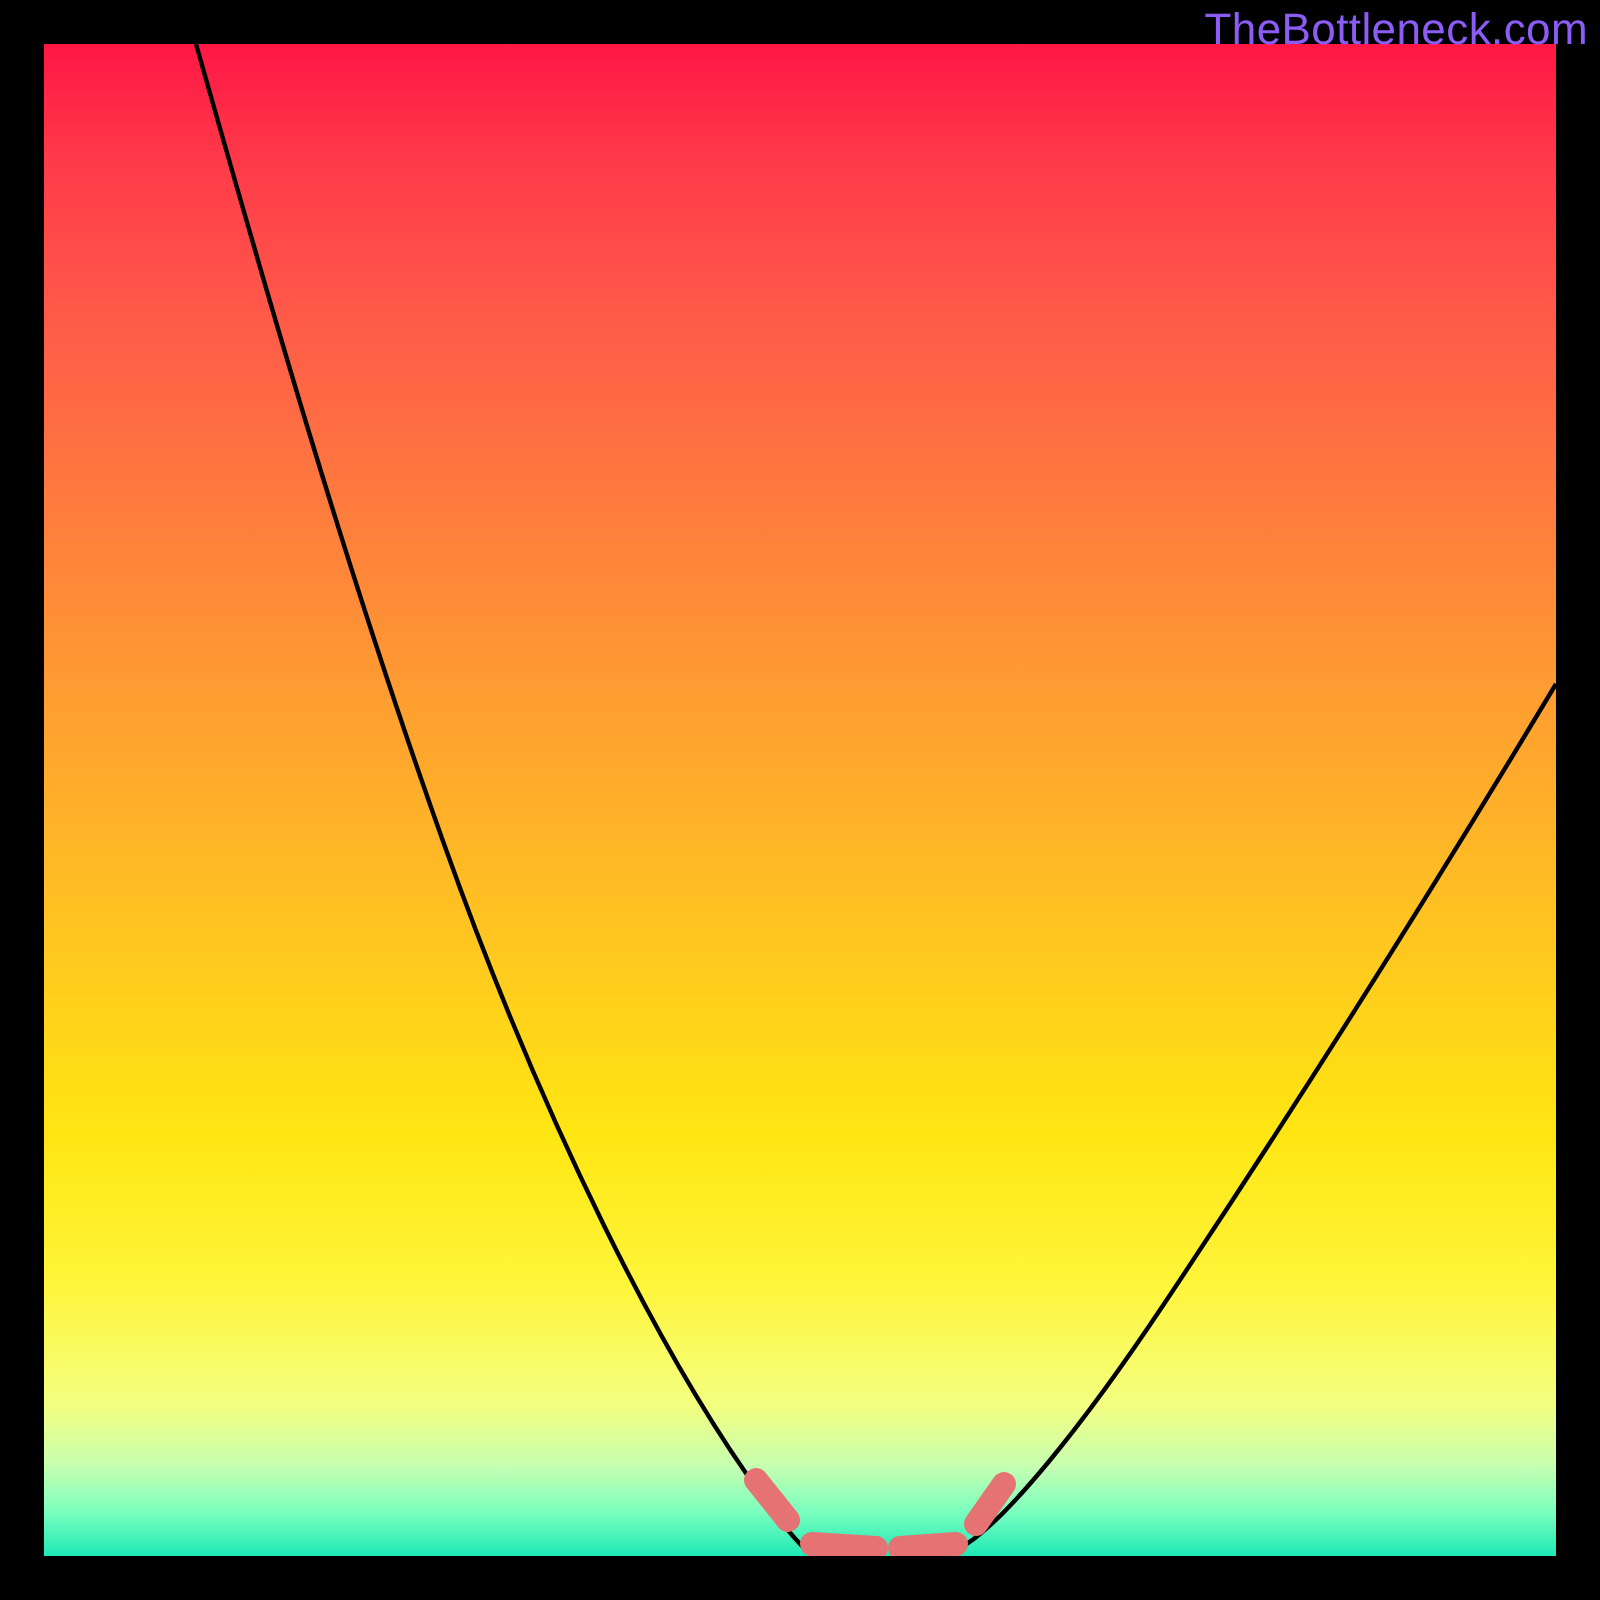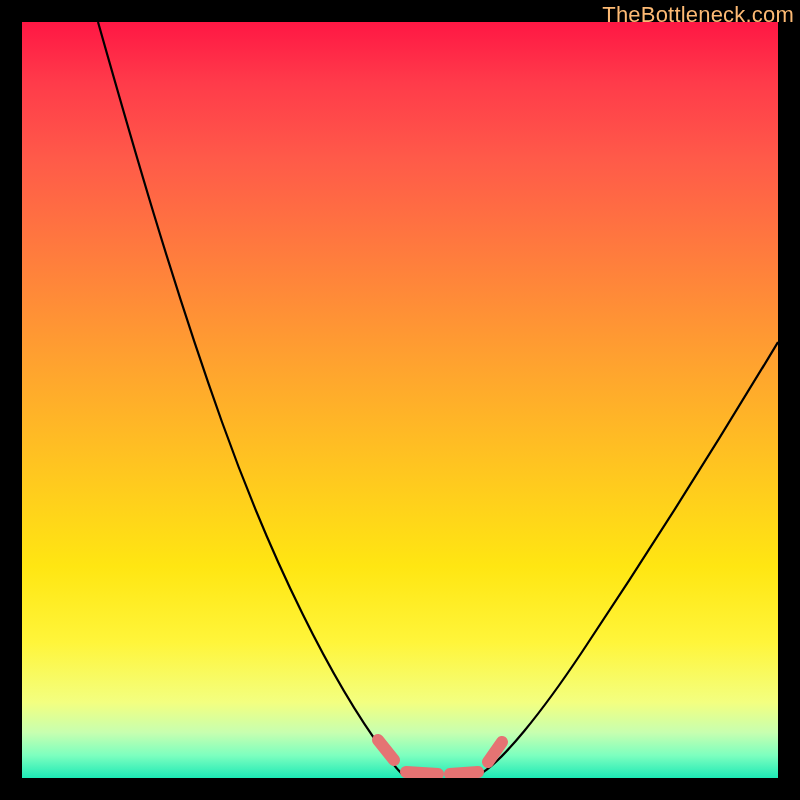--- a/index.html
+++ b/index.html
@@ -44,21 +44,21 @@
     position: absolute;
     left: 0;
     top: 0;
     width: 756px;
     height: 756px;
   }
   .watermark {
     position: absolute;
     top: 2px;
     right: 6px;
-    color: #fdba74;
+    color: #8b5cf6;
     font-size: 22px;
     letter-spacing: 0.2px;
     user-select: none;
   }
 </style>
 </head>
 <body>
 
 <div class="stage">
 

